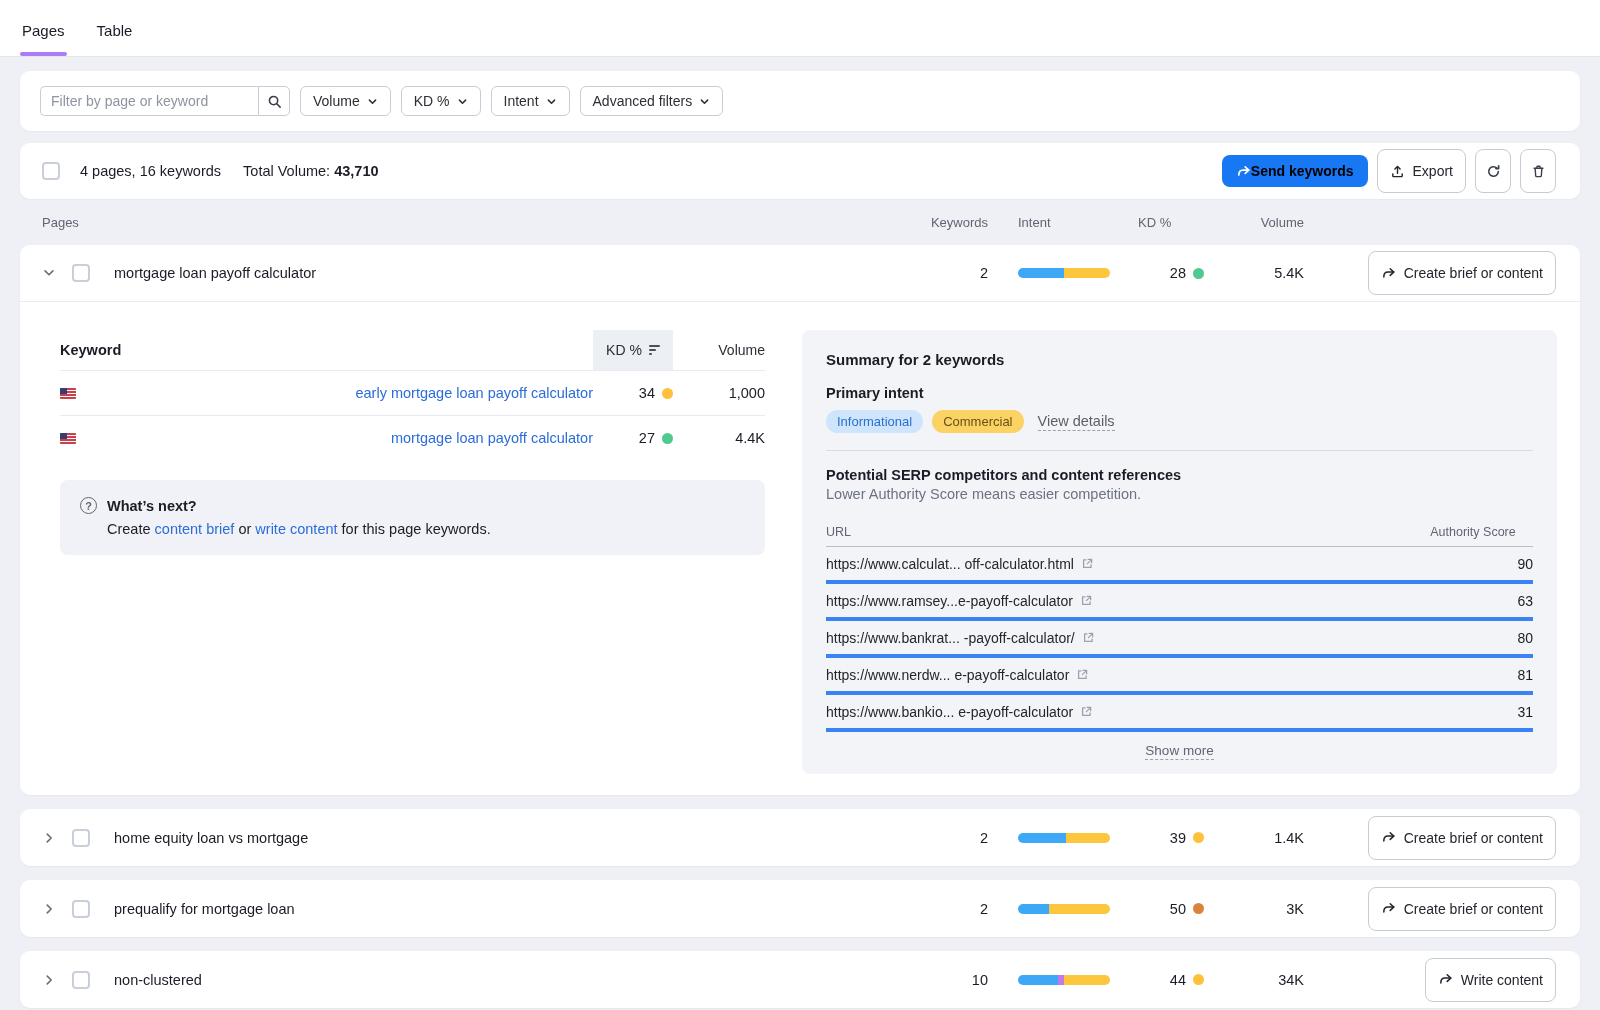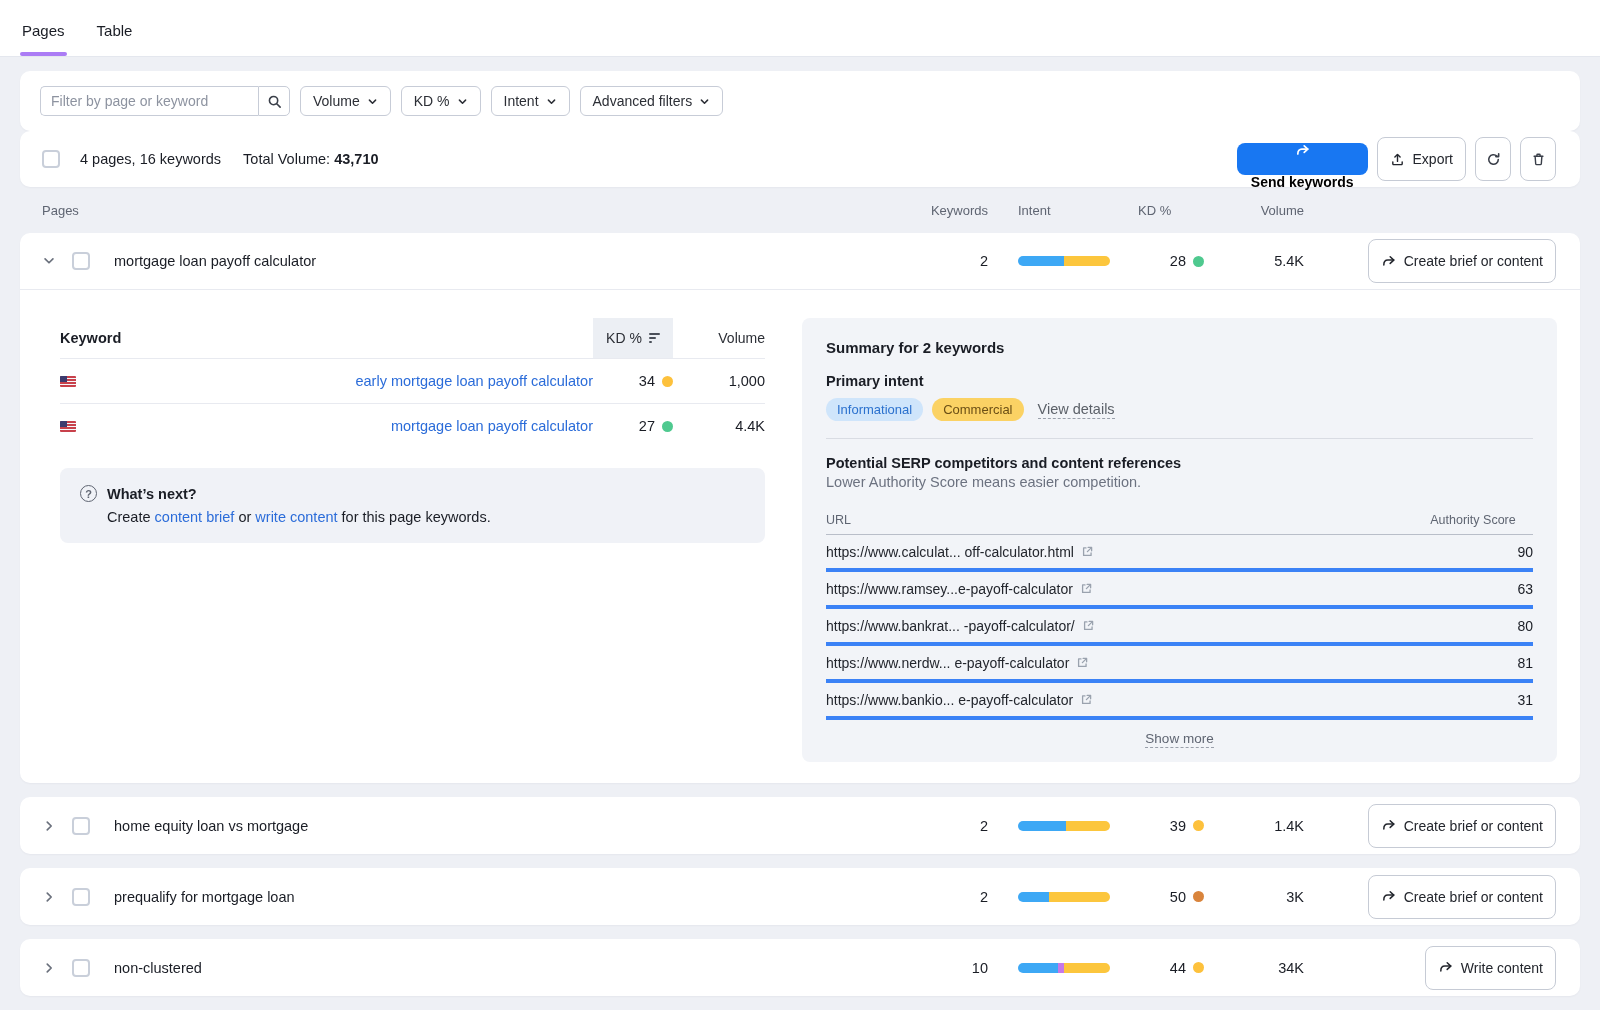--- a/index.html
+++ b/index.html
@@ -15,36 +15,36 @@
 
   
   .tabbar { background:#fff; border-bottom:1px solid #e4e7ee; height:57px; display:flex; align-items:flex-end; padding:0 20px; gap:28px; }
   .tab { position:relative; padding:16px 2px 17px; font-size:15px; font-weight:500; color:#1a1d25; cursor:pointer; }
   .tab .underline { position:absolute; left:0; right:0; bottom:0; height:4px; border-radius:3px; background:var(--accent-purple,#ab7cf5); }
 
   .content { padding:14px 20px 0; }
 
   
   .card { background:#fff; border-radius:10px; box-shadow:0 1px 2px rgba(20,25,40,.04); }
-  .filter-card { padding:15px 20px; display:flex; align-items:center; gap:10px; }
+  .filter-card { padding:15px 20px; display:flex; align-items:center; gap:10px; margin-bottom:12px; }
   .search-group { display:flex; }
   .search-input { width:218px; height:30px; border:1px solid #c7ccd7; border-right:none; border-radius:5px 0 0 5px; padding:0 10px; font-size:14px; color:#1a1d25; outline:none; font-family:inherit; }
   .search-input::placeholder { color:#8d93a0; }
   .search-btn { width:32px; height:30px; border:1px solid #c7ccd7; border-radius:0 5px 5px 0; background:#fff; display:flex; align-items:center; justify-content:center; color:#3a3f49; cursor:pointer; }
   .pill-btn { height:30px; border:1px solid #c7ccd7; border-radius:6px; background:#fff; display:flex; align-items:center; gap:7px; padding:0 12px; font-size:14px; color:#2c2f36; cursor:pointer; font-family:inherit; }
   .pill-btn svg { margin-top:1px; }
 
   
   .toolbar-card { padding:0 24px 0 22px; height:56px; display:flex; align-items:center; margin-bottom:0; }
   .checkbox { width:18px; height:18px; border:2px solid #c9cfda; border-radius:4px; background:#fff; flex:0 0 auto; cursor:pointer; }
   .sel-summary { font-weight:400; margin-left:20px; font-size:14.5px; }
   .total-volume { margin-left:22px; font-size:14.5px; }
   .total-volume b { font-weight:700; }
   .toolbar-right { margin-left:auto; display:flex; align-items:center; gap:9px; }
-  .btn-primary { background:var(--primary-blue,#1877f2); color:#000000; border:none; border-radius:8px; height:32px; padding:0 14px; font-size:14px; font-weight:700; display:flex; align-items:center; gap:16px; cursor:pointer; font-family:inherit;flex-direction:column; }
+  .btn-primary { background:var(--primary-blue,#1877f2); color:#000000; border:none; border-radius:8px; height:32px; padding:0 14px; font-size:14px; font-weight:700; display:flex; align-items:center; gap:0; cursor:pointer; font-family:inherit; }
   .btn-outline { background:#fff; color:#23262d; border:1px solid #c6cbd5; border-radius:8px; height:44px; padding:0 12px; font-size:14px; display:flex; align-items:center; gap:8px; cursor:pointer; font-family:inherit; }
   .btn-icon { width:36px; justify-content:center; padding:0; }
 
   
   .row-grid { display:grid; grid-template-columns:30px 38px minmax(0,1fr) 70px 122px 94px 100px 252px; align-items:center; }
   .thead-strip { padding:0 24px 0 22px; height:46px; color:#5f6572; font-size:13px; }
   .thead-strip .col-pages { grid-column:1 / 4; }
   .col-keywords { text-align:right; }
   .col-intent { padding-left:30px; }
   .col-kd { padding-left:28px; }

